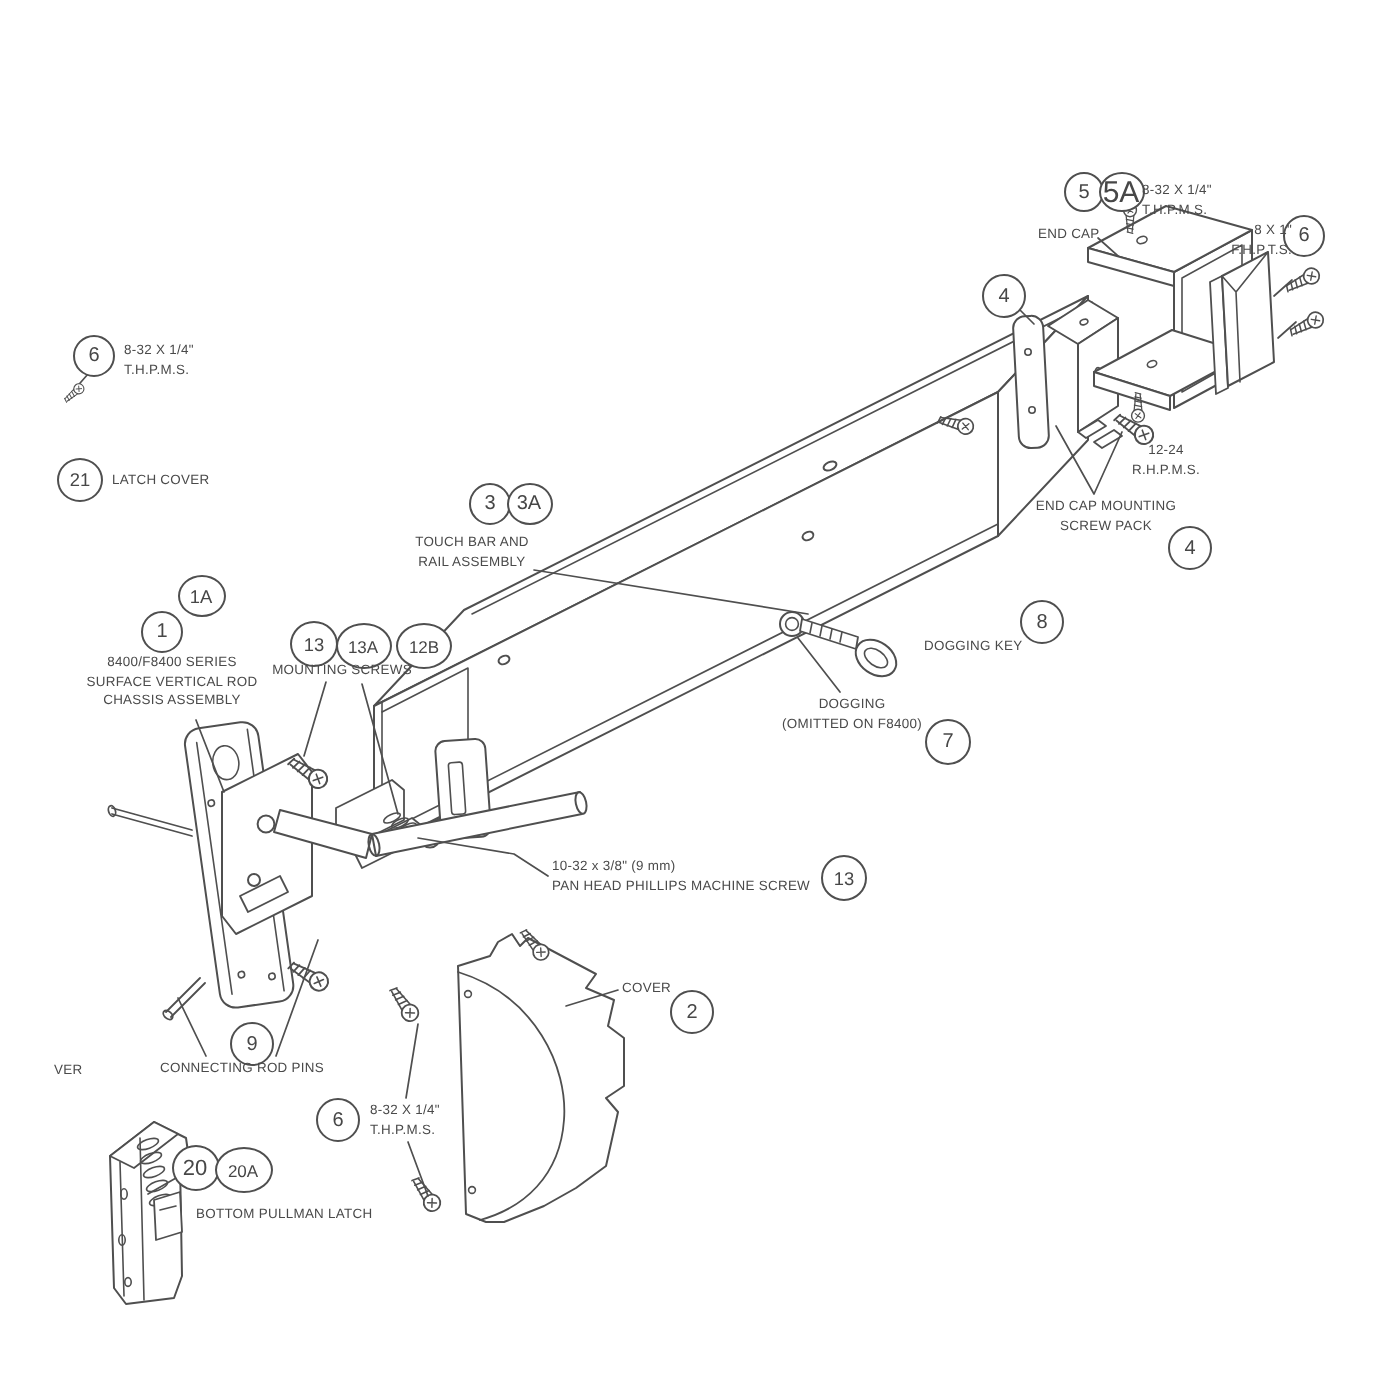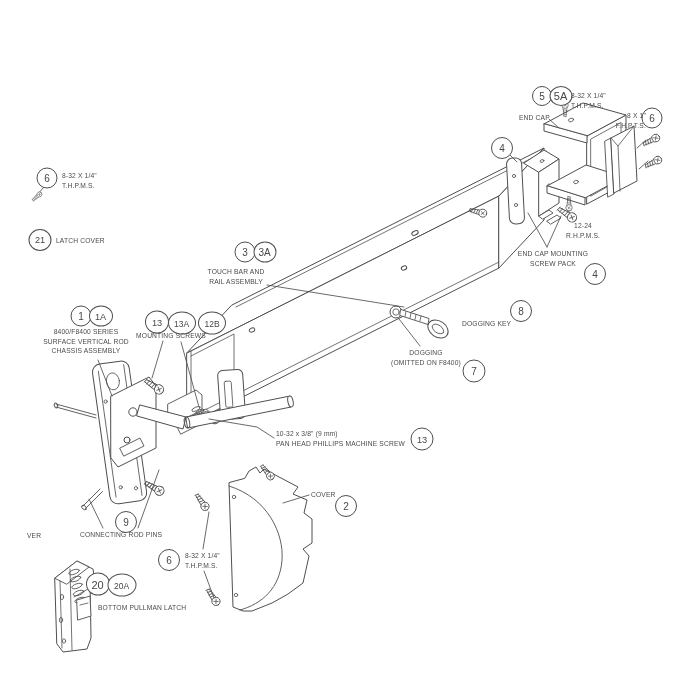--- a/index.html
+++ b/index.html
@@ -176,28 +176,28 @@
     <path d="M637,148 L646,140 M639,169 L648,161"></path>
   </g>
 
   <use href="#screw-s" transform="translate(33,200) rotate(-41) scale(0.55)"></use>
 </svg>
 
 <div id="callouts">
       <div class="balloon" style="left: 47px; top: 178px; width: 19px; height: 19px; font-size: 10px;">6</div>
       <div class="balloon" style="left: 40px; top: 240px; width: 21px; height: 20px; font-size: 9.2px;">21</div>
       <div class="balloon" style="left: 81px; top: 316px; width: 19px; height: 19px; font-size: 10px;">1</div>
-      <div class="balloon" style="left: 100.5px; top: 316px; width: 22px; height: 19px; font-size: 9.2px;">1A</div>
+      <div class="balloon" style="left: 100.5px; top: 298px; width: 22px; height: 19px; font-size: 9.2px;">1A</div>
       <div class="balloon" style="left: 157px; top: 322px; width: 22px; height: 21px; font-size: 9.2px;">13</div>
       <div class="balloon" style="left: 181.5px; top: 323px; width: 26px; height: 21px; font-size: 8.5px;">13A</div>
       <div class="balloon" style="left: 212px; top: 323px; width: 26px; height: 21px; font-size: 8.5px;">12B</div>
       <div class="balloon" style="left: 245px; top: 252px; width: 19px; height: 19px; font-size: 10px;">3</div>
       <div class="balloon" style="left: 264.5px; top: 252px; width: 21px; height: 19px; font-size: 10px;">3A</div>
       <div class="balloon" style="left: 542px; top: 96px; width: 18px; height: 18px; font-size: 10px;">5</div>
-      <div class="balloon" style="left: 560.5px; top: 96px; width: 21px; height: 18px; font-size: 11px;">5A</div>
+      <div class="balloon" style="left: 560.5px; top: 96px; width: 21px; height: 18px; font-size: 15px;">5A</div>
       <div class="balloon" style="left: 652px; top: 118px; width: 19px; height: 19px; font-size: 10px;">6</div>
       <div class="balloon" style="left: 502px; top: 148px; width: 20px; height: 20px; font-size: 10px;">4</div>
       <div class="balloon" style="left: 595px; top: 274px; width: 20px; height: 20px; font-size: 10px;">4</div>
       <div class="balloon" style="left: 521px; top: 311px; width: 20px; height: 20px; font-size: 10px;">8</div>
       <div class="balloon" style="left: 474px; top: 371px; width: 21px; height: 21px; font-size: 10px;">7</div>
       <div class="balloon" style="left: 422px; top: 439px; width: 21px; height: 21px; font-size: 9.2px;">13</div>
       <div class="balloon" style="left: 346px; top: 506px; width: 20px; height: 20px; font-size: 10px;">2</div>
       <div class="balloon" style="left: 126px; top: 522px; width: 20px; height: 20px; font-size: 10px;">9</div>
       <div class="balloon" style="left: 169px; top: 560px; width: 20px; height: 20px; font-size: 10px;">6</div>
       <div class="balloon" style="left: 97.5px; top: 584px; width: 22px; height: 21px; font-size: 11px;">20</div>

